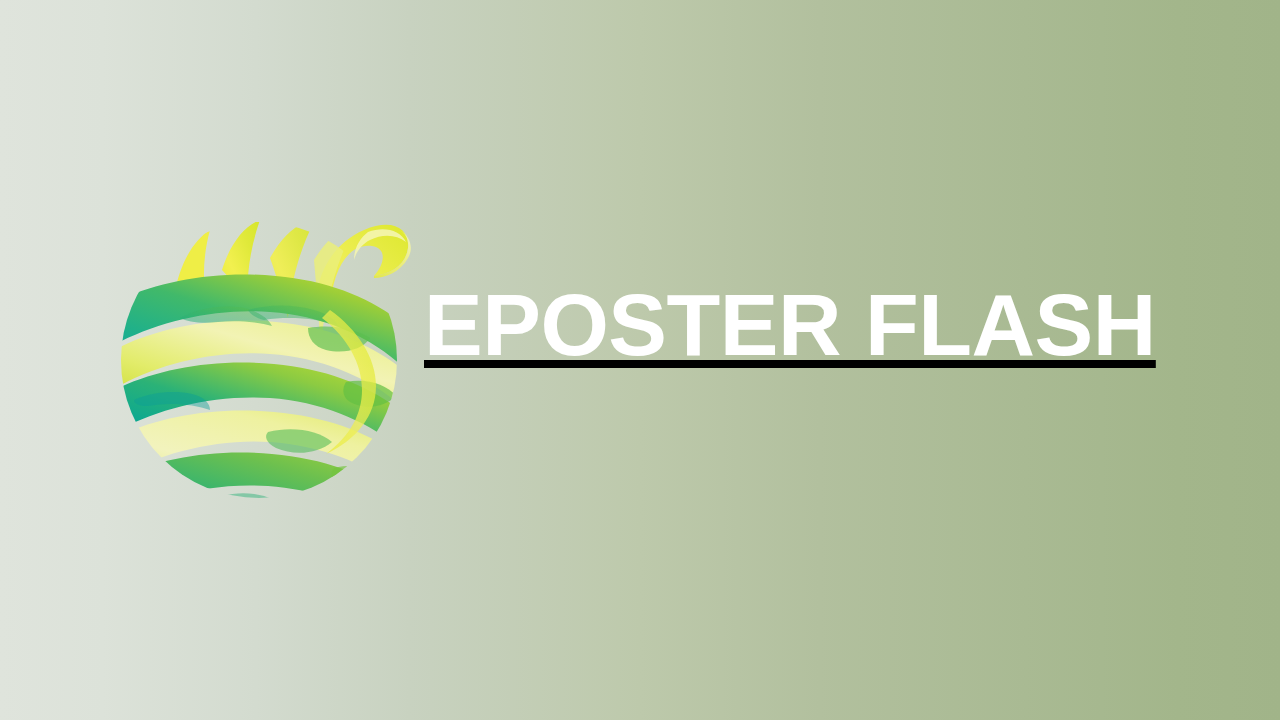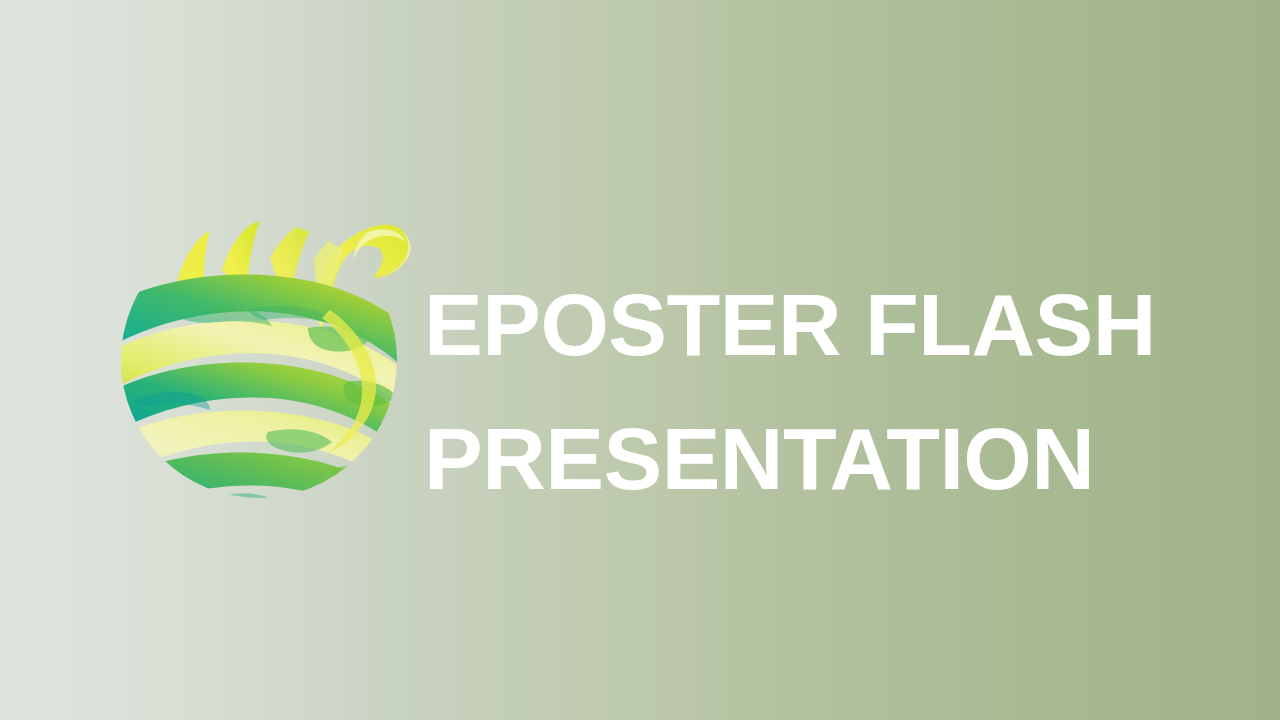--- a/index.html
+++ b/index.html
@@ -45,20 +45,21 @@
     height: 100%;
     overflow: visible;
   }
 
   
   .title-block {
     position: absolute;
     left: 424px;
     top: 258px;
     width: 800px;
+    text-decoration: underline;
   }
   .title-line {
     color: #ffffff;
     font-family: "Liberation Sans", sans-serif;
     font-weight: bold;
     font-size: 88px;
     line-height: 134px;
     letter-spacing: -0.5px;
     white-space: nowrap;
     margin: 0;
@@ -274,16 +275,15 @@
                  C240,130 258,158 258,186
                  C258,216 238,240 208,254
                  C232,236 244,214 244,190
                  C244,164 230,138 204,118 Z" fill="url(#gSwirl)" opacity="0.75"></path>
       </g>
     </svg>
   </div>
 
   <div class="title-block">
     <div class="title-line">EPOSTER FLASH</div>
-    <div class="title-line">PRESENTATION</div>
   </div>
 
 </div>
 
 </body></html>

